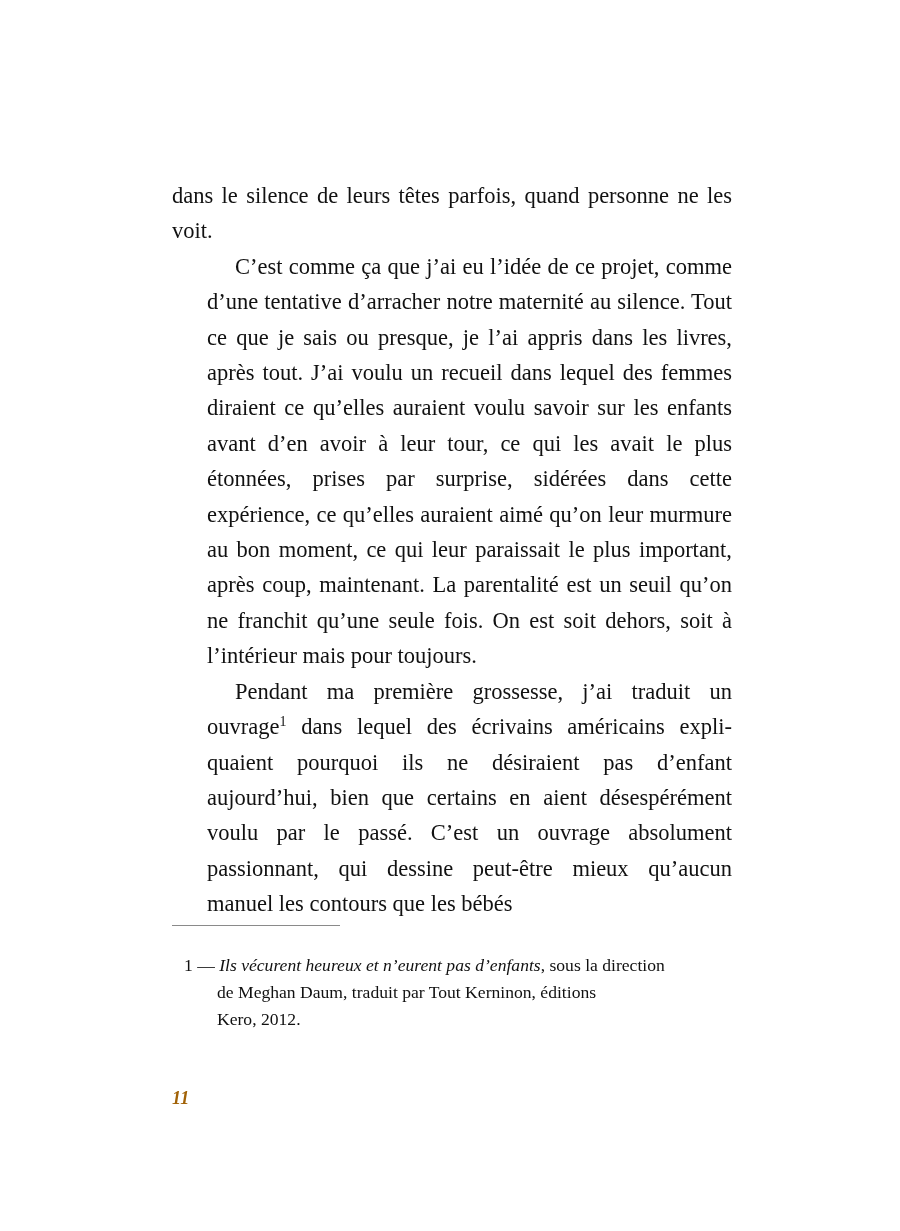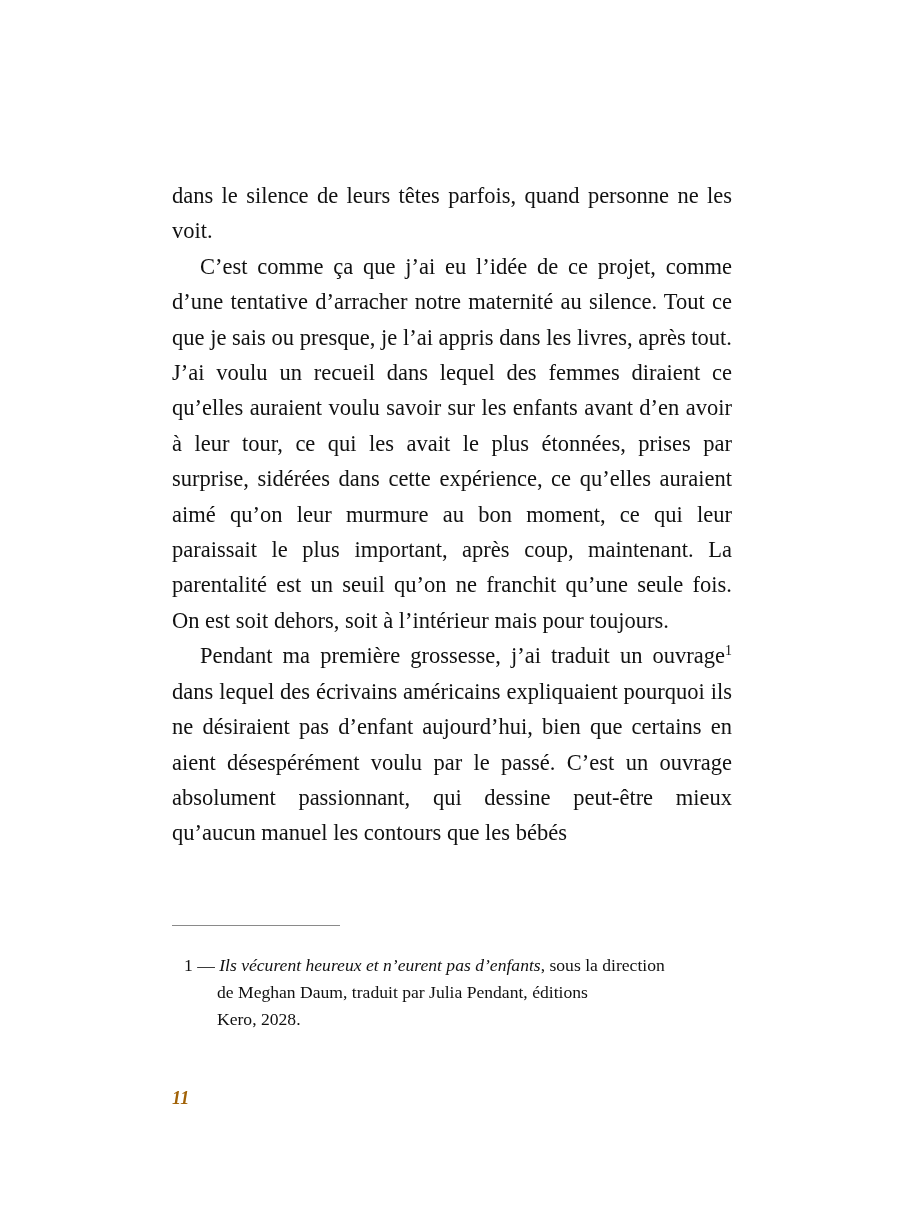--- a/index.html
+++ b/index.html
@@ -30,20 +30,21 @@
     margin: 0;
     font-size: 22.5px;
     line-height: 35.4px;
     text-align: justify;
     text-justify: inter-word;
     hyphens: manual;
     color: #111111;
   }
   p.body-par.indent {
     text-indent: 28px;
+    margin-left: 35px;
   }
   .footnote-block {
     position: absolute;
     left: 172px;
     top: 925px;
     width: 560px;
   }
   .footnote-rule {
     width: 168px;
     height: 1px;
@@ -94,20 +95,20 @@
   <div class="text-column">
     <p class="body-par">dans le silence de leurs têtes parfois, quand personne ne les voit.</p>
     <p class="body-par indent">C’est comme ça que j’ai eu l’idée de ce projet, comme d’une tentative d’arracher notre maternité au silence. Tout ce que je sais ou presque, je l’ai appris dans les livres, après tout. J’ai voulu un recueil dans lequel des femmes diraient ce qu’elles auraient voulu savoir sur les enfants avant d’en avoir à leur tour, ce qui les avait le plus étonnées, prises par surprise, sidérées dans cette expérience, ce qu’elles auraient aimé qu’on leur murmure au bon moment, ce qui leur paraissait le plus important, après coup, maintenant. La parentalité est un seuil qu’on ne franchit qu’une seule fois. On est soit dehors, soit à l’intérieur mais pour toujours.</p>
     <p class="body-par indent"><span>Pendant ma première grossesse, j’ai traduit un ouvrage</span><sup class="fn-ref">1</sup><span> dans lequel des écrivains américains expli­quaient pourquoi ils ne désiraient pas d’enfant aujourd’hui, bien que certains en aient désespé­rément voulu par le passé. C’est un ouvrage abso­lument passionnant, qui dessine peut-être mieux qu’aucun manuel les contours que les bébés</span></p>
   </div>
 
   <div class="footnote-block">
     <div class="footnote-rule"></div>
     <p class="footnote">
       <span class="fn-body"><span>1 — </span><em>Ils vécurent heureux et n’eurent pas d’enfants</em><span>, sous la direction</span></span>
-      <span class="fn-cont">de Meghan Daum, traduit par Julia Pendant, éditions</span>
-      <span class="fn-cont">Kero, 2028.</span>
+      <span class="fn-cont">de Meghan Daum, traduit par Tout Kerninon, éditions</span>
+      <span class="fn-cont">Kero, 2012.</span>
     </p>
   </div>
 
   <div class="page-number">11</div>
 
 </div>
 
 </body></html>

